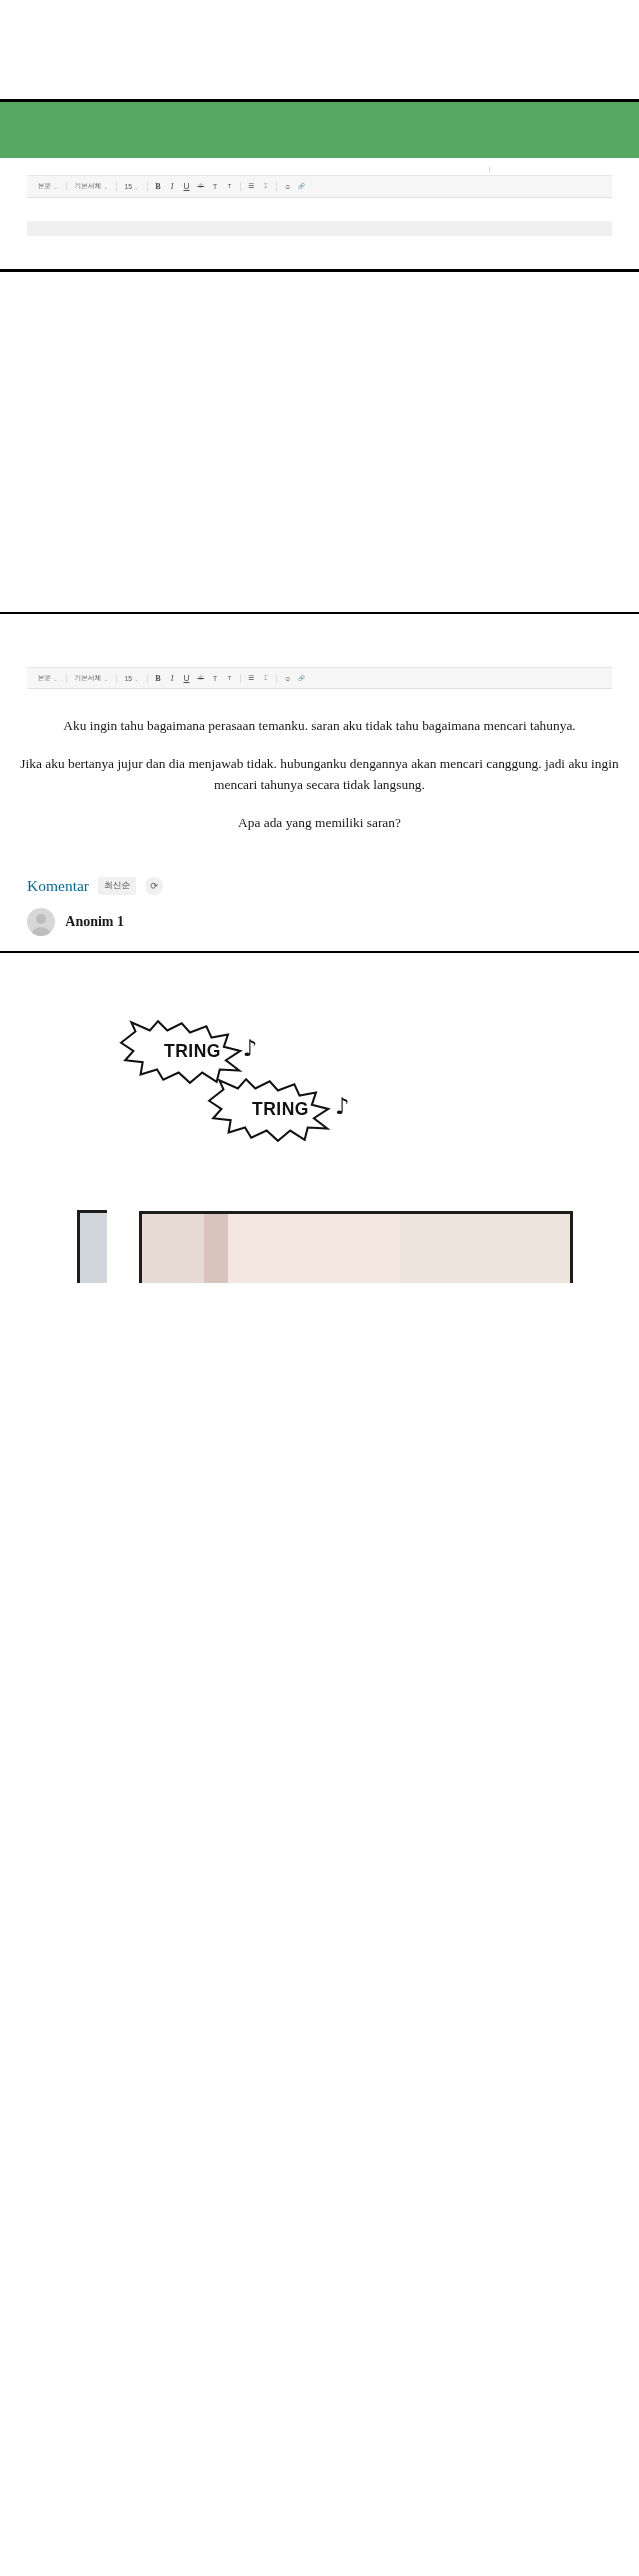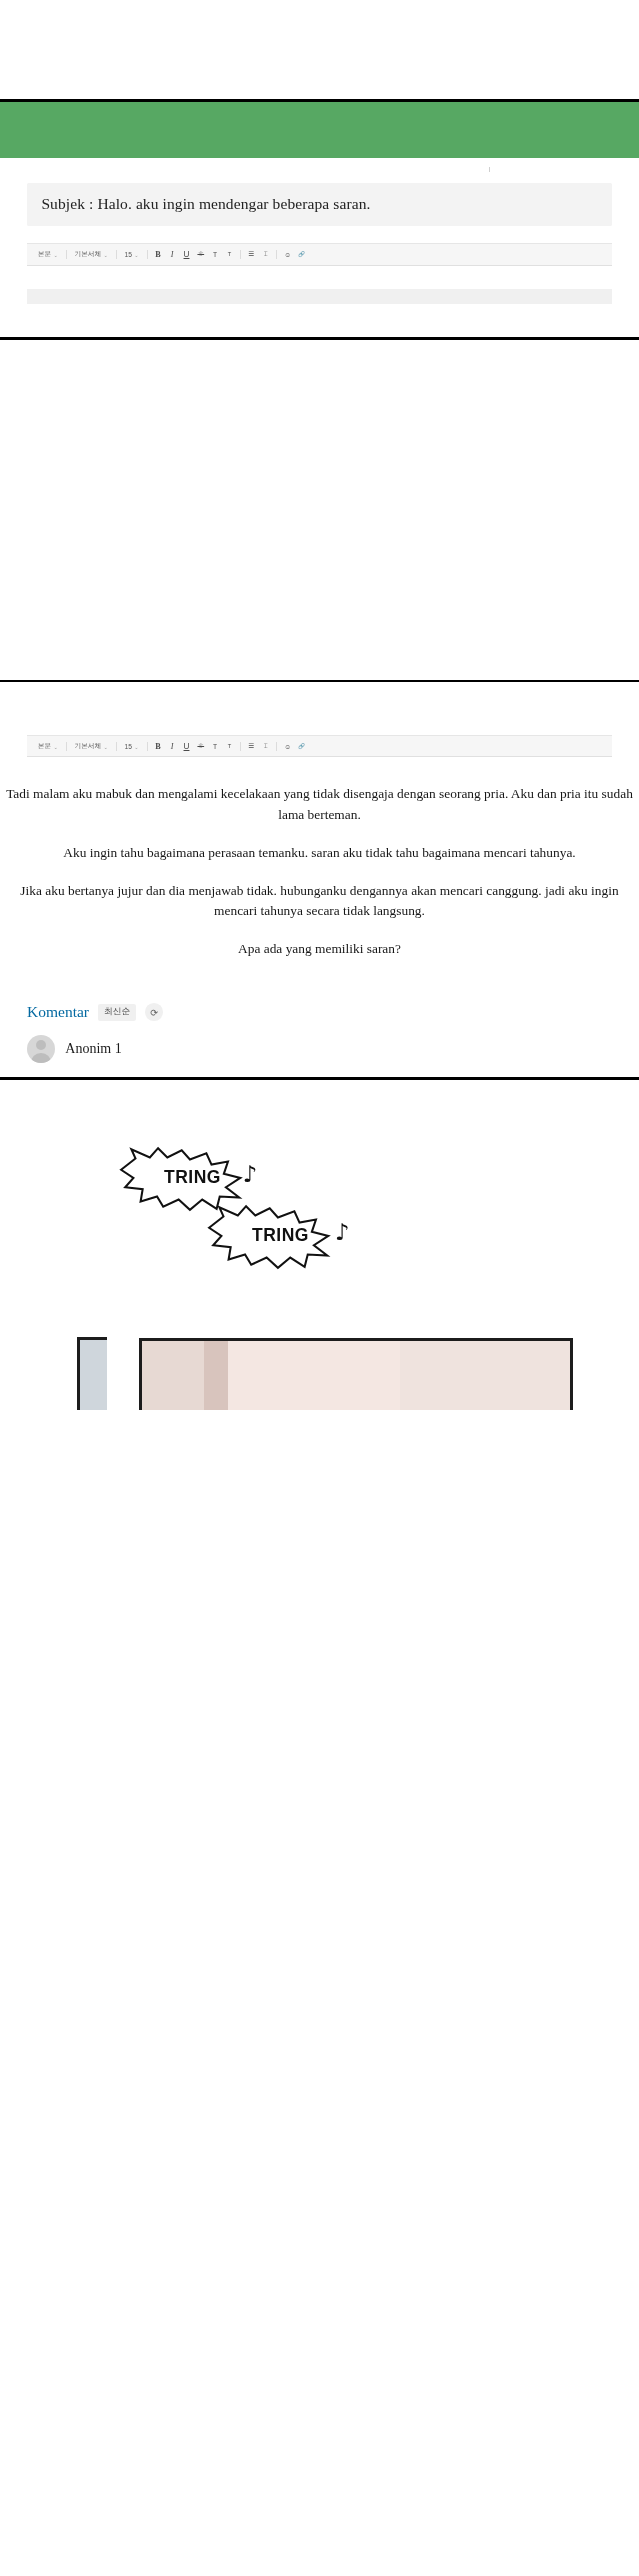--- a/index.html
+++ b/index.html
@@ -166,20 +166,21 @@
     align-items: center;
     justify-content: center;
     color: #5b5b5b;
     font-size: 9.3px;
   }
   .comment-row {
     padding: 13.4px 27px 0 27px;
     display: flex;
     align-items: center;
     gap: 10.3px;
+    font-weight: bold;
   }
   .avatar {
     width: 28px;
     height: 28px;
     border-radius: 50%;
     background: #d7d7d7;
     position: relative;
     overflow: hidden;
     flex: 0 0 auto;
   }
@@ -290,25 +291,20 @@
 
 <div class="page">
 
   <div class="white-gap" style="height:99px"></div>
   <div class="rule"></div>
 
   <div class="green-banner">
     <div class="speck"></div>
   </div>
 
-  <div class="subject-wrap">
-    <div class="subject-box">
-      <span>Subjek : Halo. aku ingin mendengar beberapa saran.</span>
-    </div>
-  </div>
 
   <div class="toolbar-wrap">
     <div class="toolbar">
       <div class="tb-sel">
         <span>본문</span>
         <span class="caret">⌄</span>
       </div>
       <div class="tb-sep"></div>
       <div class="tb-sel">
         <span>기본서체</span>
@@ -370,21 +366,20 @@
       <div class="tb-sep"></div>
       <div class="tb-btn small">☰</div>
       <div class="tb-btn small">⌶</div>
       <div class="tb-sep"></div>
       <div class="tb-btn small">☺</div>
       <div class="tb-btn tiny">🔗</div>
     </div>
   </div>
 
   <div class="letter">
-    <p>Tadi malam aku mabuk dan mengalami kecelakaan yang tidak disengaja dengan seorang pria. Aku dan pria itu sudah lama berteman.</p>
     <p>Aku ingin tahu bagaimana perasaan temanku. saran aku tidak tahu bagaimana mencari tahunya.</p>
     <p>Jika aku bertanya jujur dan dia menjawab tidak. hubunganku dengannya akan mencari canggung. jadi aku ingin mencari tahunya secara tidak langsung.</p>
     <p>Apa ada yang memiliki saran?</p>
   </div>
 
   <div class="comments">
     <span class="comments-title">Komentar</span>
     <span class="sort-chip">최신순</span>
     <span class="refresh-chip">⟳</span>
   </div>

